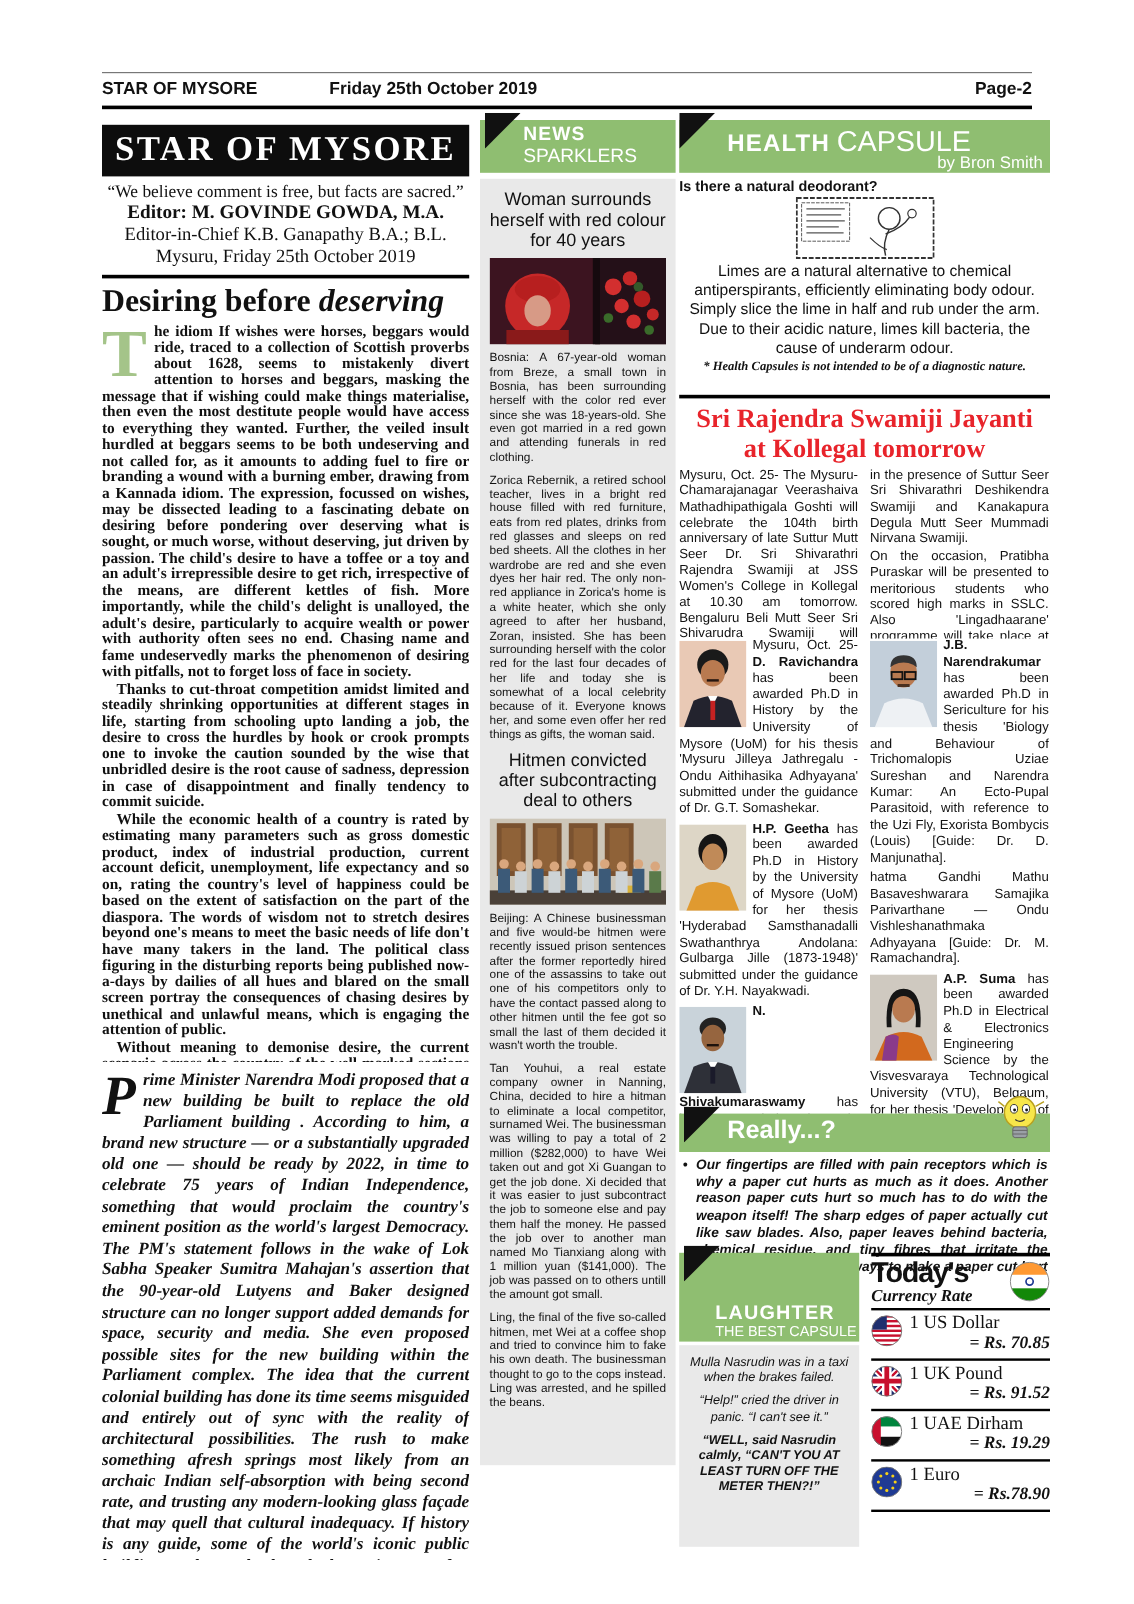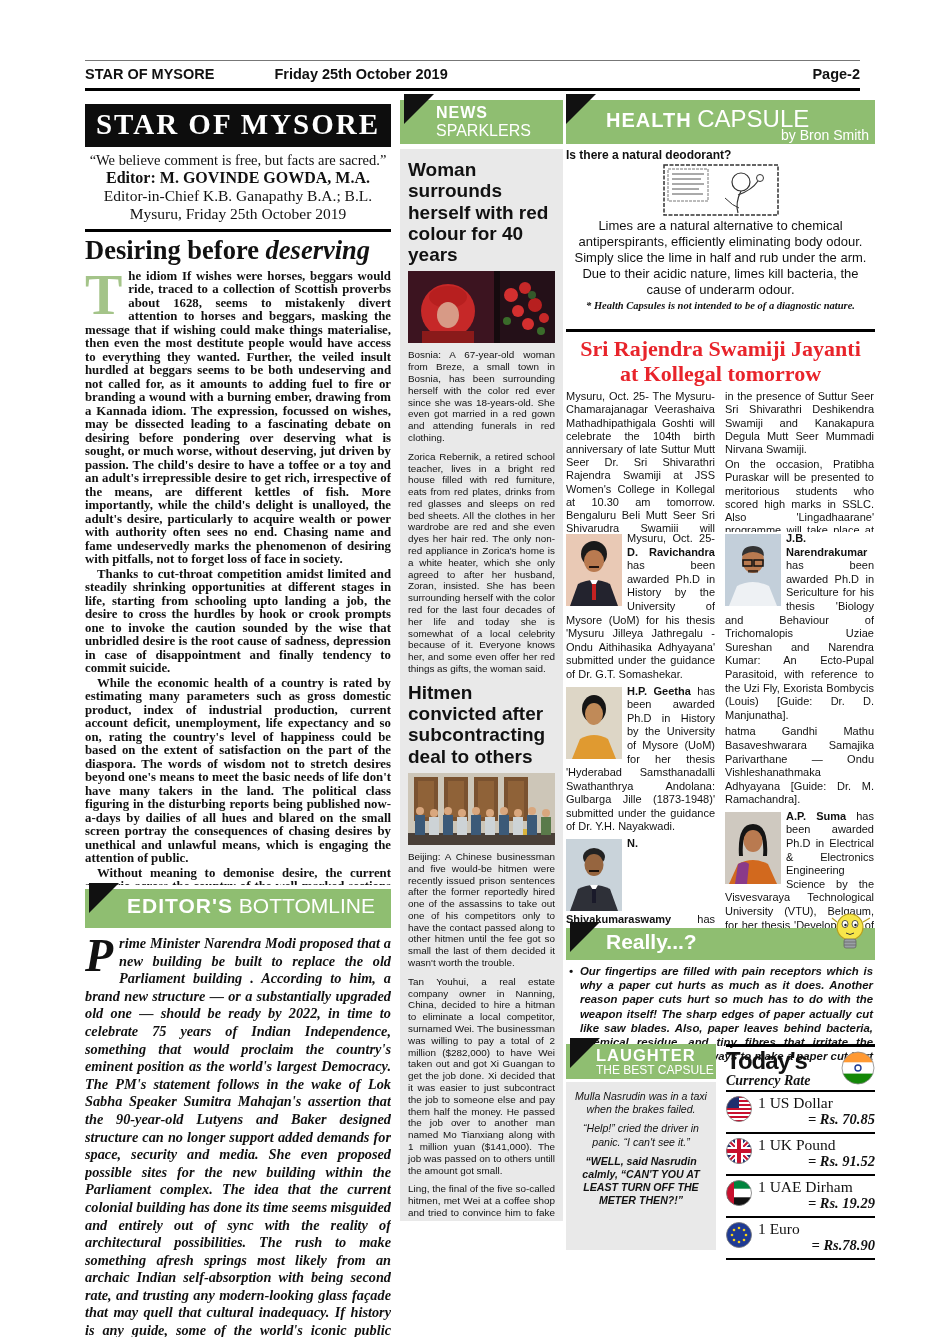--- a/index.html
+++ b/index.html
@@ -35,21 +35,21 @@
   .bl-banner b{font-weight:bold;letter-spacing:1px;}
   .bottomline{height:408px;overflow:hidden;margin-top:7px;font-style:italic;font-weight:600;
               font-size:14.3px;line-height:17.6px;text-align:justify;}
   .dropcap-p{float:left;font-size:46px;line-height:38px;font-weight:bold;margin:2px 6px 0 0;}
   
   .colM{position:absolute;left:400px;top:100px;width:163px;font-family:"Liberation Sans",sans-serif;}
   .mid-banner{height:40px;padding:4px 0 0 36px;color:#fff;font-size:16px;line-height:18px;}
   .mid-banner b{font-weight:bold;letter-spacing:1px;}
   .mid-gray{background:#e9e9e9;margin-top:5px;height:1072px;overflow:hidden;padding:6px 8px;
             box-sizing:border-box;}
-  .mid-head{font-weight:bold;font-size:19px;line-height:1.12;text-align:left;margin:4px 0 6px;}
+  .mid-head{font-weight:normal;font-size:15px;line-height:1.12;text-align:center;margin:4px 0 6px;}
   .mid-photo{display:block;width:147px;height:72px;margin:0 auto 6px;}
   .mid-body p{margin:0 0 7px;font-size:9.9px;line-height:11.8px;text-align:justify;}
   
   .colR{position:absolute;left:566px;top:100px;width:309px;font-family:"Liberation Sans",sans-serif;}
   .health-banner{height:44px;}
   .hb-text{padding:5px 0 0 40px;color:#fff;font-size:20px;font-family:"Liberation Sans",sans-serif;}
   .hb-text b{font-weight:bold;letter-spacing:1px;}
   .hb-text .cap{font-weight:normal;font-size:24px;}
   .hb-by{position:absolute;right:6px;bottom:1px;color:#fff;font-size:14px;}
   .deo{height:182px;overflow:hidden;text-align:center;}
@@ -75,21 +75,21 @@
   .really{height:112px;position:relative;}
   .really-banner{height:30px;padding:2px 0 0 40px;color:#fff;font-weight:bold;font-size:21px;
                  font-family:"Liberation Sans",sans-serif;}
   .bulb{position:absolute;right:0;top:-18px;}
   .really-body{margin:4px 2px 0 14px;font-style:italic;font-weight:600;font-size:11.4px;
                line-height:14.2px;text-align:justify;position:relative;}
   .really-body:before{content:"•";position:absolute;left:-11px;top:0;}
   .bottomrow{height:222px;display:flex;gap:10px;margin-top:4px;}
   .laugh{width:150px;}
   .laugh-banner{padding:2px 0 2px 30px;color:#fff;}
-  .laugh-banner .l1{font-weight:bold;font-size:16.5px;letter-spacing:1px;line-height:18px;}
+  .laugh-banner .l1{font-weight:bold;font-size:16.5px;letter-spacing:1px;line-height:18px;margin-top:39px;}
   .laugh-banner .l2{font-size:12px;line-height:13px;}
   .joke{background:#e9e9e9;margin-top:3px;height:168px;overflow:hidden;padding:8px 6px;
         box-sizing:border-box;font-style:italic;font-size:10.6px;line-height:13.2px;text-align:center;}
   .joke p{margin:0 0 6px;}
   .joke .jb{font-weight:bold;}
   .today{width:149px;font-family:"Liberation Serif",serif;}
   .today-head{border-top:3px solid #000;position:relative;padding:1px 0 2px;}
   .today-title{font-family:"Liberation Sans",sans-serif;font-weight:bold;font-size:24px;
                line-height:25px;letter-spacing:-1px;}
   .today-sub{font-style:italic;font-weight:bold;font-size:14px;line-height:15px;}
@@ -124,25 +124,20 @@
     <div class="editorial">
       <h1 class="ed-title"><span>Desiring before </span><em>deserving</em></h1>
       <div class="ed-body">
         <p><span class="dropcap-t">T</span><span>he idiom If wishes were horses, beggars would ride, traced to a collection of Scottish proverbs about 1628, seems to mistakenly divert attention to horses and beggars, masking the message that if wishing could make things materialise, then even the most destitute people would have access to everything they wanted. Further, the veiled insult hurdled at beggars seems to be both undeserving and not called for, as it amounts to adding fuel to fire or branding a wound with a burning ember, drawing from a Kannada idiom. The expression, focussed on wishes, may be dissected leading to a fascinating debate on desiring before pondering over deserving what is sought, or much worse, without deserving, jut driven by passion. The child's desire to have a toffee or a toy and an adult's irrepressible desire to get rich, irrespective of the means, are different kettles of fish. More importantly, while the child's delight is unalloyed, the adult's desire, particularly to acquire wealth or power with authority often sees no end. Chasing name and fame undeservedly marks the phenomenon of desiring with pitfalls, not to forget loss of face in society.</span></p>
         <p>Thanks to cut-throat competition amidst limited and steadily shrinking opportunities at different stages in life, starting from schooling upto landing a job, the desire to cross the hurdles by hook or crook prompts one to invoke the caution sounded by the wise that unbridled desire is the root cause of sadness, depression in case of disappointment and finally tendency to commit suicide.</p>
         <p>While the economic health of a country is rated by estimating many parameters such as gross domestic product, index of industrial production, current account deficit, unemployment, life expectancy and so on, rating the country's level of happiness could be based on the extent of satisfaction on the part of the diaspora. The words of wisdom not to stretch desires beyond one's means to meet the basic needs of life don't have many takers in the land. The political class figuring in the disturbing reports being published now-a-days by dailies of all hues and blared on the small screen portray the consequences of chasing desires by unethical and unlawful means, which is engaging the attention of public.</p>
         <p>Without meaning to demonise desire, the current scenario across the country of the well-marked sections of society hell bent on enjoying rights of all kinds, forgetting the sweat and toil to earn those rights, unmindful of the responsibilities is the undoing of the land's masses. “First deserve and then desire”  is the prescription of the wise.</p>
       </div>
     </div>
 
-    <div class="gbanner bl-banner">
-      <span class="tri"></span>
-      <b>EDITOR'S</b>
-      <span>BOTTOMLINE</span>
-    </div>
     <div class="bottomline">
       <span class="dropcap-p">P</span><span>rime Minister Narendra Modi proposed that a new building be built to replace the old Parliament building . According to him, a brand new structure — or a substantially upgraded old one — should be ready by 2022, in time to celebrate 75 years of Indian Independence, something that would proclaim the country's eminent position as the world's largest Democracy. The PM's statement follows in the wake of Lok Sabha Speaker Sumitra Mahajan's assertion that the 90-year-old Lutyens and Baker designed structure can no longer support added demands for space, security and media. She even proposed possible sites for the new building within the Parliament complex. The idea that the current colonial building has done its time seems misguided and entirely out of sync with the reality of architectural possibilities. The rush to make something afresh springs most likely from an archaic Indian self-absorption with being second rate, and trusting any modern-looking glass façade that may quell that cultural inadequacy. If history is any guide, some of the world's iconic public buildings make amply clear the longevity granted to them.</span>
     </div>
   </div>
 
   <div class="colM">
     <div class="gbanner mid-banner">
       <span class="tri"></span>
       <b>NEWS</b><br>
       <span>SPARKLERS</span>

